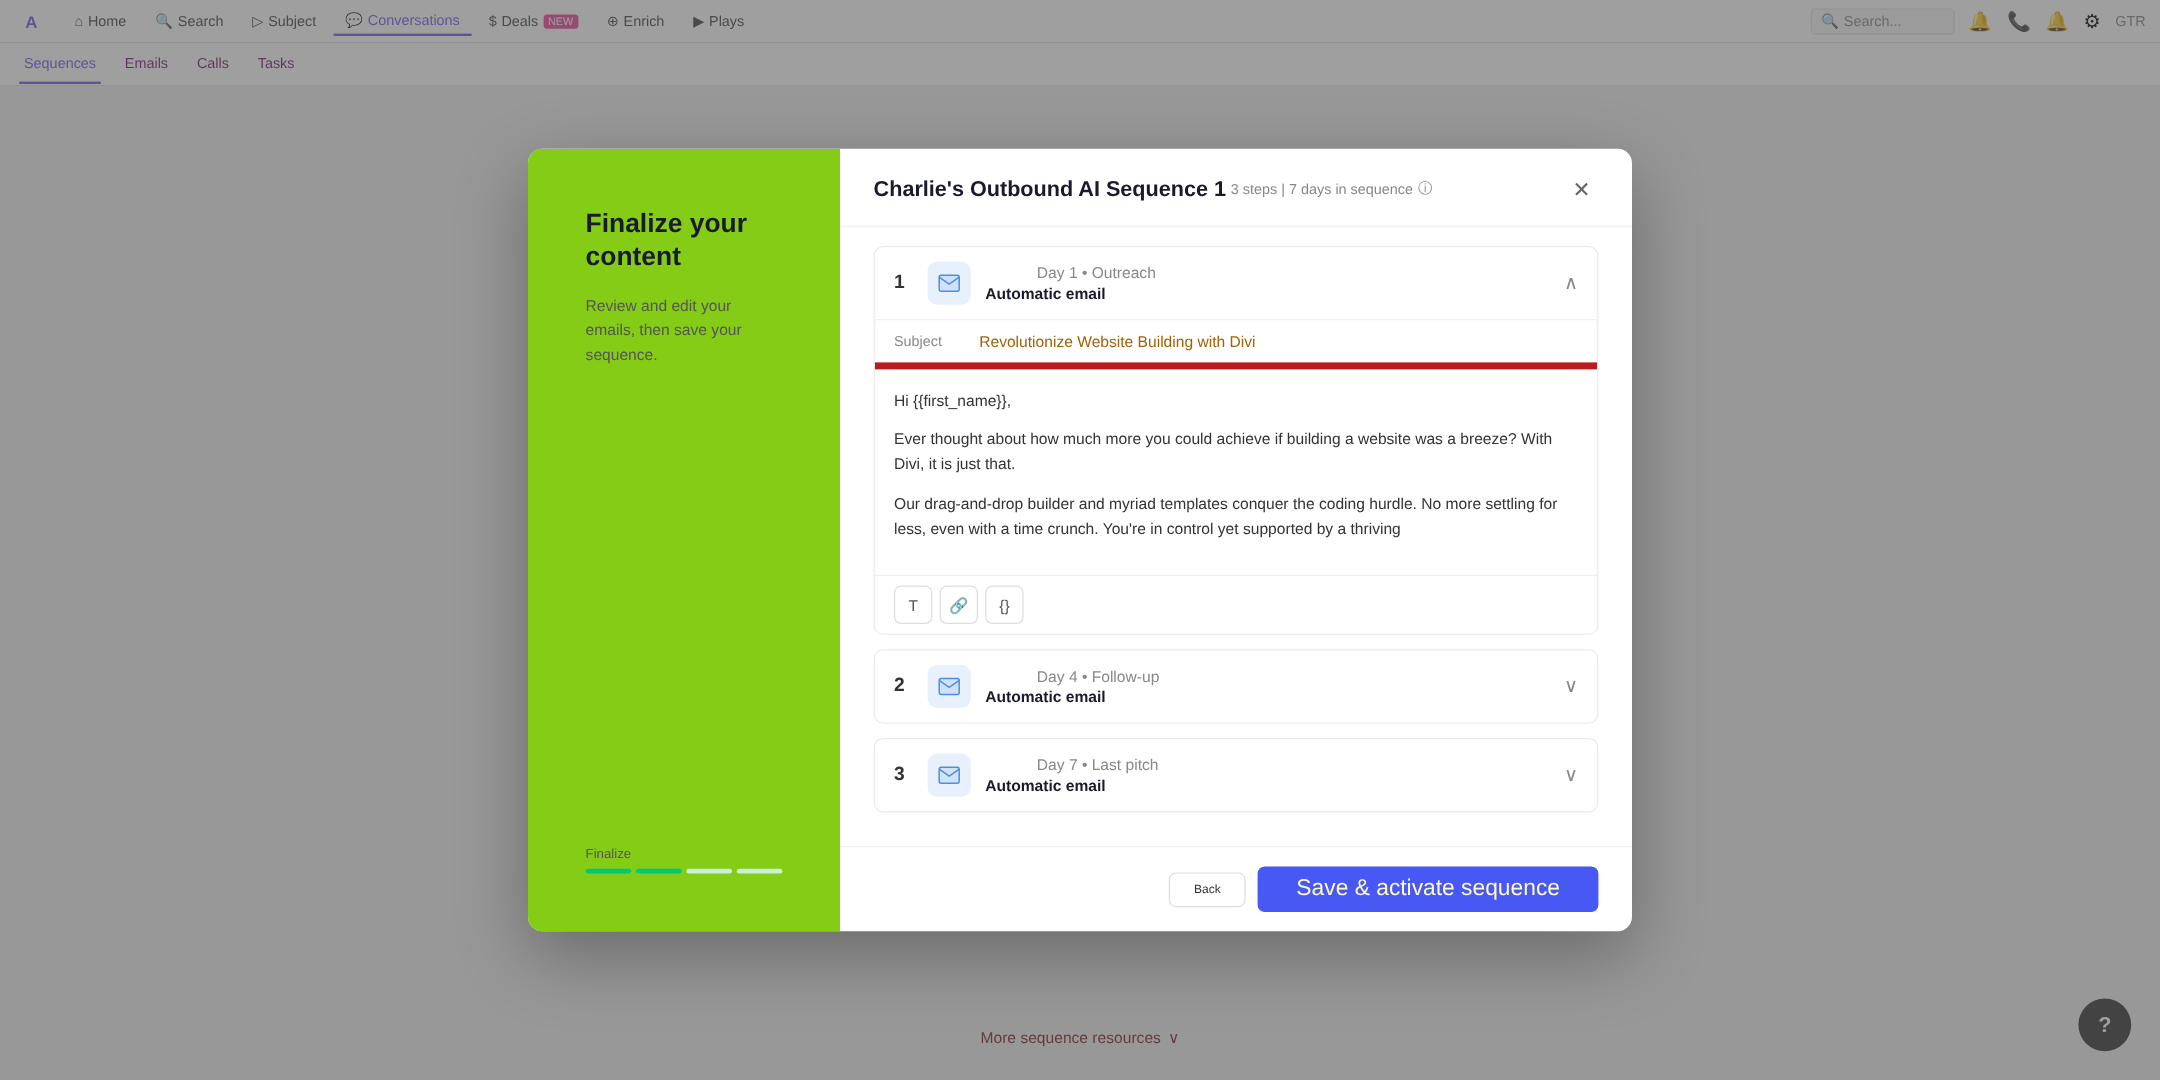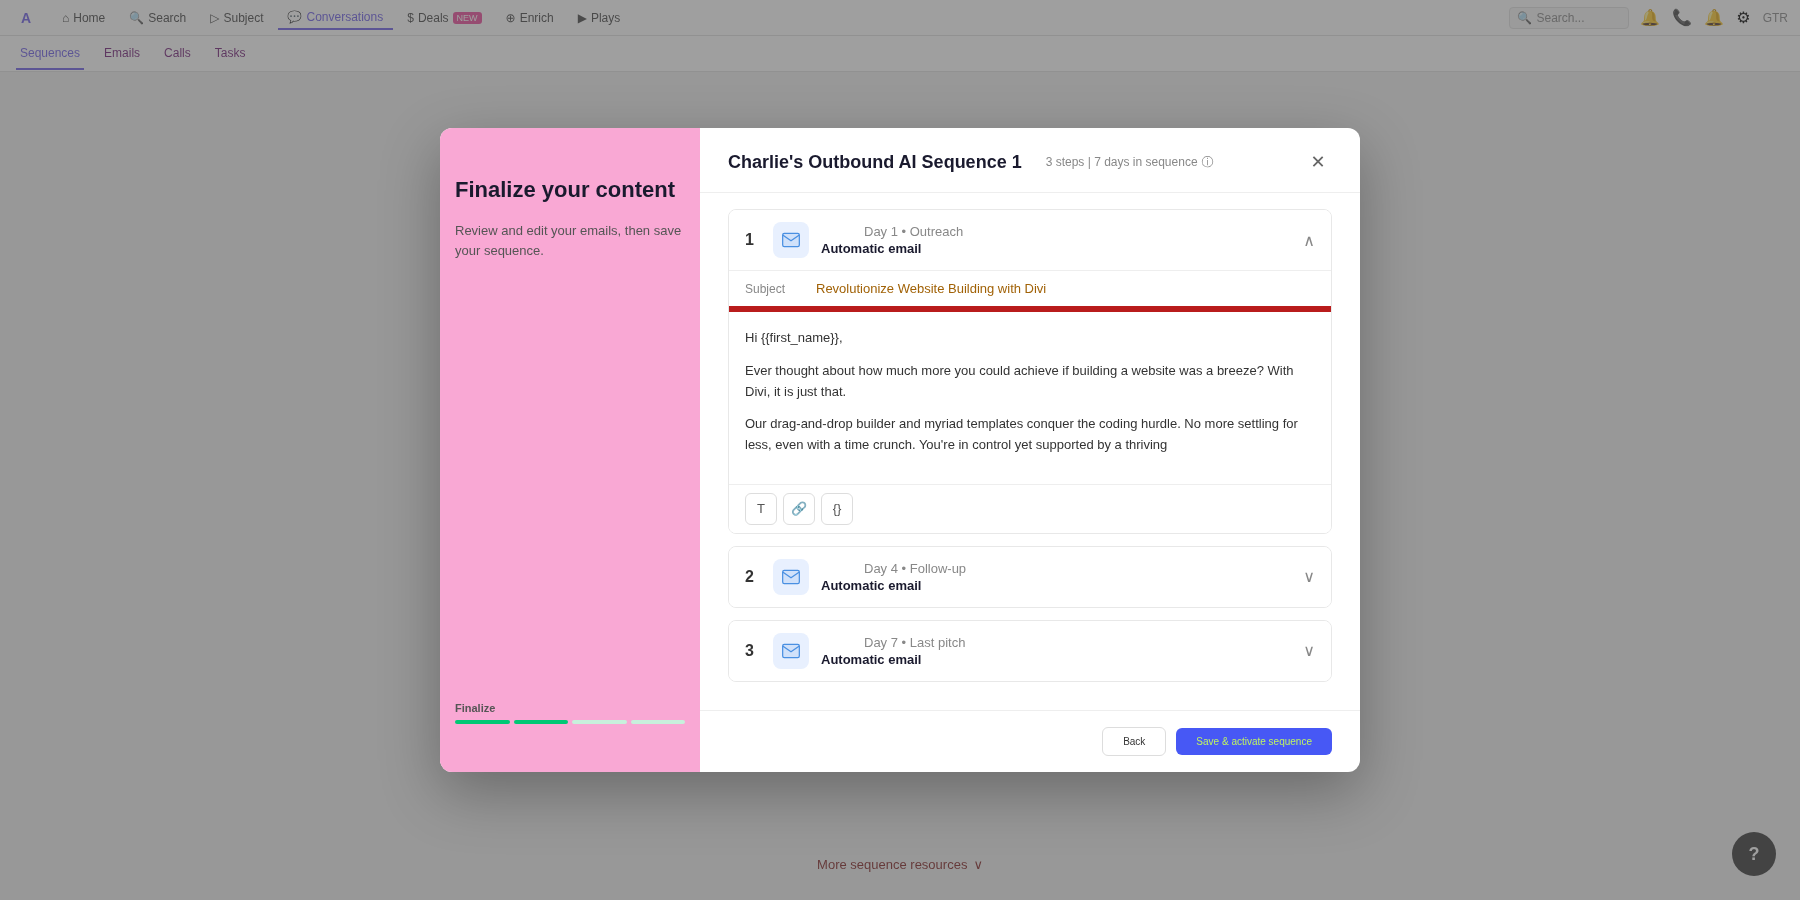--- a/index.html
+++ b/index.html
@@ -123,22 +123,22 @@
       max-height: 720px;
       display: flex;
       overflow: hidden;
       box-shadow: 0 20px 60px rgba(0,0,0,0.3);
       position: relative;
     }
 
     
     .modal-left {
       width: 260px;
-      background: #f9a8d4;
-      padding: 48px 15px;
+      background: #84cc16;
+      padding: 48px 48px;
       flex-shrink: 0;
       display: flex;
       flex-direction: column;
       justify-content: space-between;
     }
 
     .modal-left-title {
       font-size: 22px;
       font-weight: 700;
       color: #1a1a2e;
@@ -153,21 +153,20 @@
     }
 
     .modal-left-footer {
       margin-top: auto;
     }
 
     .finalize-label {
       font-size: 11px;
       color: #555;
       margin-bottom: 6px;
-      font-weight: bold;
     }
 
     .progress-bar-container {
       display: flex; gap: 4px;
     }
 
     .progress-segment {
       height: 4px;
       border-radius: 2px;
       flex: 1;
@@ -194,21 +193,21 @@
       align-items: center;
       justify-content: space-between;
       padding: 20px 28px 16px;
       border-bottom: 1px solid #eee;
       flex-shrink: 0;
     }
 
     .modal-title-group {
       display: flex;
       align-items: center;
-      gap: 24px;
+      gap: 4px;
     }
 
     .modal-title {
       font-size: 18px;
       font-weight: 700;
       color: #1a1a2e;
     }
 
     .modal-meta {
       font-size: 12px;
@@ -368,26 +367,26 @@
       padding: 8px 20px;
       border: 1px solid #ddd;
       border-radius: 6px;
       background: #fff;
       font-size: 10px;
       color: #333;
       cursor: pointer;
     }
 
     .btn-save {
-      padding: 8px 20px;
+      padding: 8px 32px;
       border: none;
       border-radius: 6px;
       background: #4758f5;
-      font-size: 10px;
-      color: #bef264;
+      font-size: 19px;
+      color: #fef9c3;
       cursor: pointer;
       font-weight: 500;
     }
 
     
     .help-btn {
       position: absolute;
       bottom: 24px;
       right: 24px;
       width: 44px; height: 44px;

